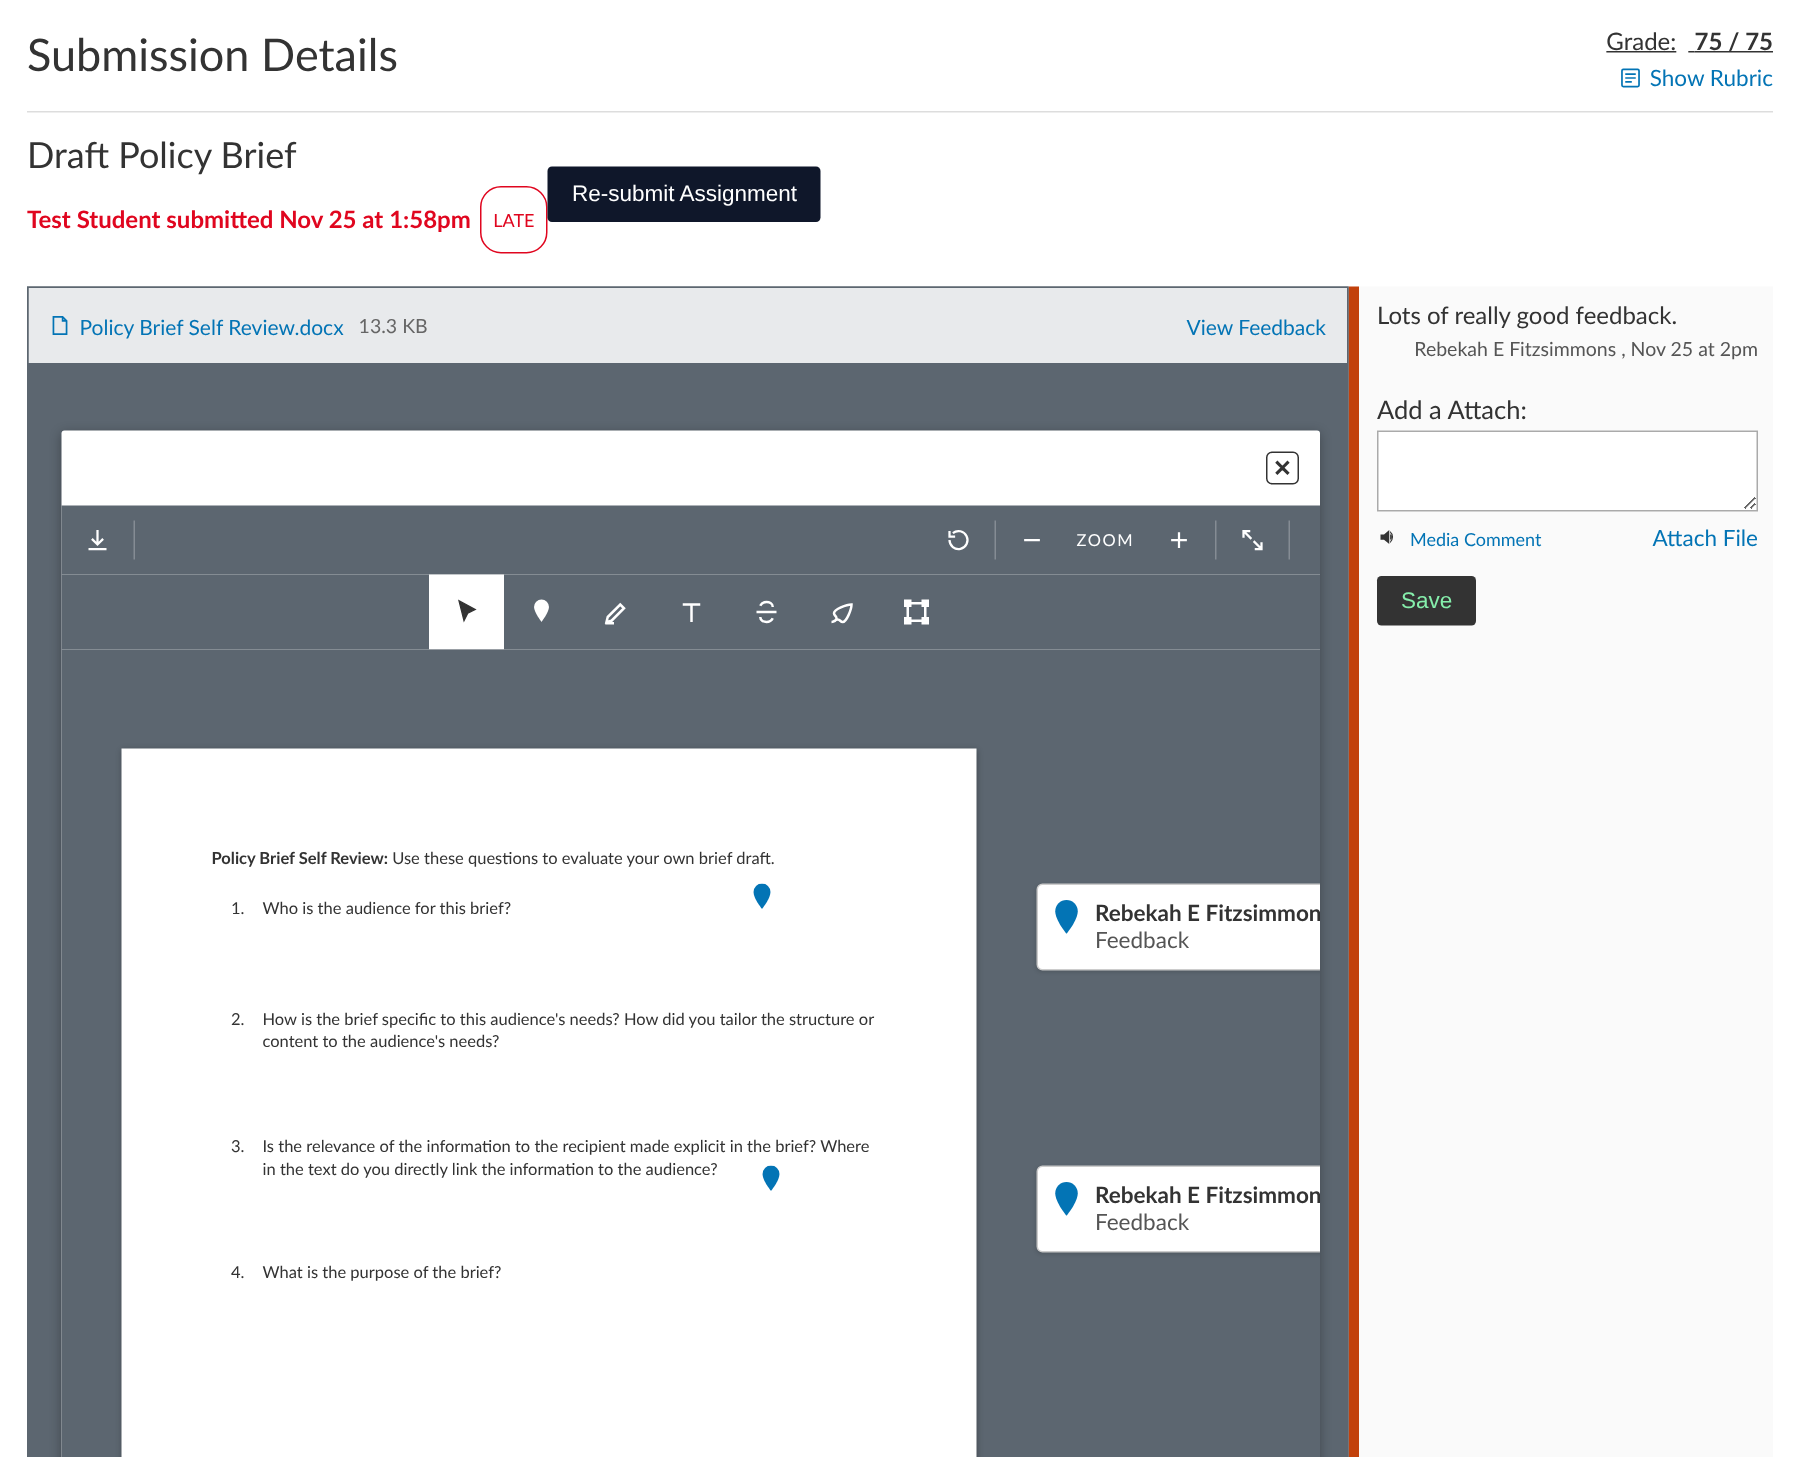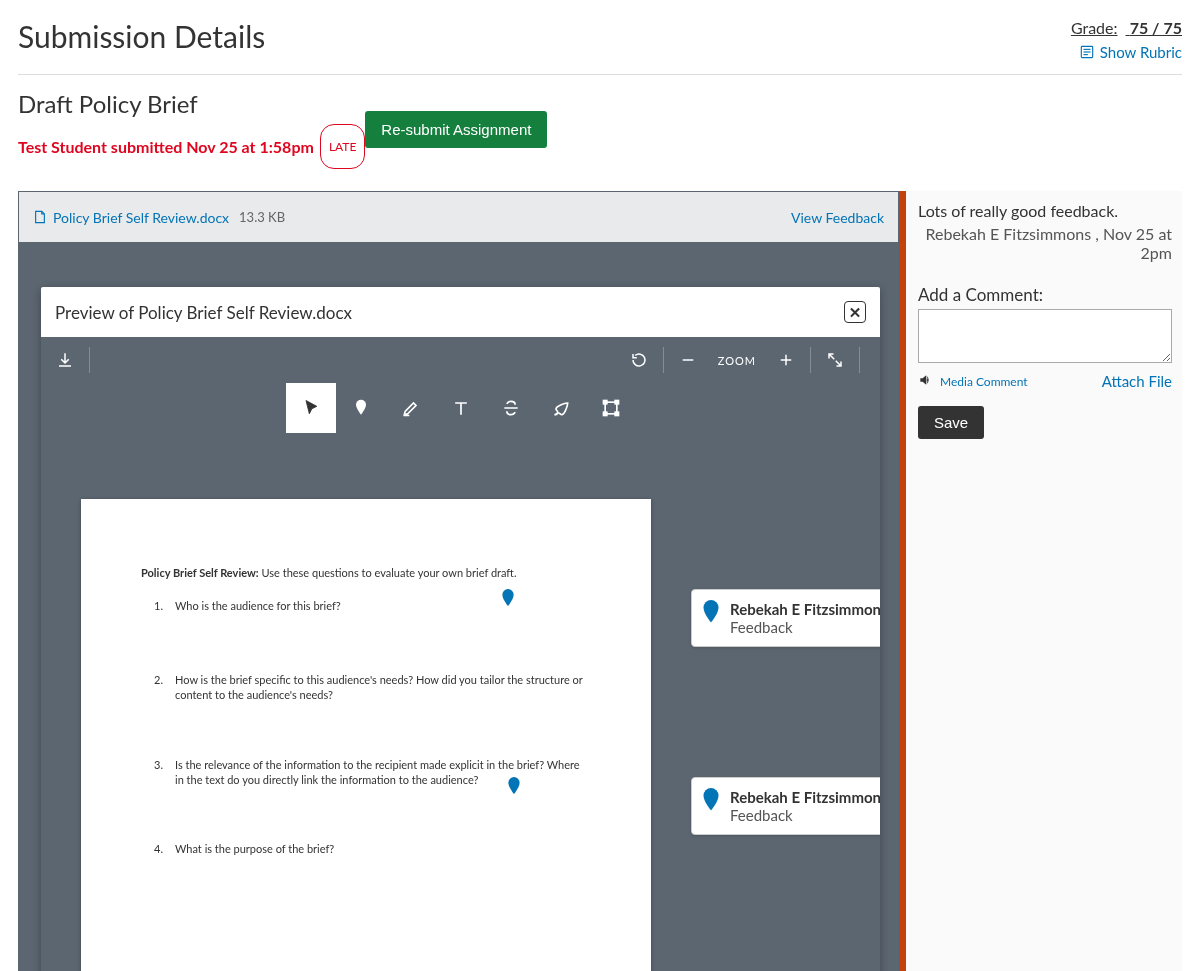--- a/index.html
+++ b/index.html
@@ -11,21 +11,21 @@
 .grade-row { font-size: 16px; }
 .grade-label { font-weight: 400; margin-right: 8px; }
 .grade-value { font-weight: 700; }
 .rubric-link { color: #0374b5; font-size: 15px; text-decoration: none; display: inline-flex; align-items: center; gap: 6px; margin-top: 6px; cursor: pointer; }
 .rubric-icon { width: 14px; height: 14px; }
 hr.divider { border: none; border-top: 1px solid #ddd; margin: 12px 0 14px 0; }
 .sub-header { display: flex; justify-content: flex-start; align-items: center; }
 .assignment-title { font-size: 24px; font-weight: 400; }
 .submit-line { color: #e0061f; font-size: 16px; font-weight: 700; margin-top: 6px; display: flex; align-items: center; gap: 6px; }
 .late-pill { border: 1.5px solid #e0061f; color: #e0061f; border-radius: 14px; padding: 14px 8px; font-size: 12px; font-weight: 400; }
-.resubmit-btn { background: #15803d; color: #fff; border: none; padding: 10px 16px; font-size: 15px; border-radius: 3px; cursor: pointer; }
+.resubmit-btn { background: #0f172a; color: #fff; border: none; padding: 10px 16px; font-size: 15px; border-radius: 3px; cursor: pointer; }
 .main-area { display: flex; margin-top: 22px; }
 .viewer-col { flex: 1; position: relative; }
 .viewer-frame { background: #5c6670; border: 1px solid #5c6670; height: 790px; position: relative; overflow: hidden; }
 .file-bar { background: #e8eaec; height: 50px; display: flex; align-items: center; padding: 0 14px; font-size: 14px; }
 .doc-icon { width: 14px; height: 14px; margin-right: 6px; }
 .file-name { color: #0374b5; font-weight: 400; text-decoration: none; cursor: pointer; }
 .file-size { color: #666; margin-left: 10px; font-size: 13px; }
 .view-feedback { margin-left: auto; color: #0374b5; text-decoration: none; cursor: pointer; }
 .preview-panel { position: absolute; left: 22px; right: 18px; top: 95px; background: #fff; border-radius: 2px; box-shadow: 0 2px 8px rgba(0,0,0,0.3); }
 .preview-header { display: flex; align-items: center; padding: 14px 14px; font-size: 17px; }
@@ -48,28 +48,28 @@
 .pin { position: absolute; color: #0374b5; }
 .pin svg { width: 14px; height: 18px; }
 .anno-card { position: absolute; right: -230px; width: 230px; background: #fff; border: 1px solid #ccc; border-radius: 4px; box-shadow: 0 1px 3px rgba(0,0,0,0.15); display: flex; padding: 10px 10px; }
 .anno-card .pin-big { margin-right: 10px; }
 .anno-card .pin-big svg { width: 18px; height: 24px; }
 .anno-name { font-size: 15px; font-weight: 700; }
 .anno-text { font-size: 15px; color: #555; }
 .sidebar { width: 283px; border-left: 7px solid #c2410c; padding: 10px 0 10px 12px; display: flex; flex-direction: column; background: #fafafa; height: 790px; }
 .sidebar-inner { padding-right: 10px; }
 .comment-block { font-size: 16px; }
-.comment-meta { text-align: right; color: #555; font-size: 16px; margin-top: 4px; }
+.comment-meta { text-align: right; color: #555; font-size: 13px; margin-top: 4px; }
 .add-comment-label { font-size: 17px; margin-top: 22px; margin-bottom: 4px; }
 .comment-box { width: 100%; height: 54px; border: 1px solid #aaa; font-family: inherit; font-size: 14px; padding: 4px; resize: both; }
 .actions-row { display: flex; align-items: center; margin-top: 6px; }
 .media-link { color: #0374b5; text-decoration: none; cursor: pointer; font-size: 12px; }
 .attach-link { color: #0374b5; text-decoration: none; cursor: pointer; font-size: 15px; margin-left: auto; }
 .speaker-icon { margin-right: 8px; }
-.save-btn { background: #333; color: #ffffff; border: none; padding: 8px 16px; font-size: 15px; border-radius: 3px; cursor: pointer; margin-top: 16px; }
+.save-btn { background: #333; color: #86efac; border: none; padding: 8px 16px; font-size: 15px; border-radius: 3px; cursor: pointer; margin-top: 16px; }
 </style>
 </head>
 <body>
 
 <div class="container">
   <div class="header-row">
     <h1 class="page-title">Submission Details</h1>
     <div class="grade-block">
       <div class="grade-row">
         <span class="grade-label">Grade:</span>
@@ -108,21 +108,20 @@
             <path d="M3 1.5h7l3 3v10H3z"></path>
               <path d="M10 1.5v3h3"></path>
           </svg>
           <a class="file-name">Policy Brief Self Review.docx</a>
           <span class="file-size">13.3 KB</span>
           <a class="view-feedback">View Feedback</a>
         </div>
 
         <div class="preview-panel">
           <div class="preview-header">
-            <span>Preview of Policy Brief Self Review.docx</span>
             <div class="close-btn">
               <span>✕</span>
             </div>
           </div>
 
           <div class="toolbar1">
             <div class="tb-btn">
               <svg viewBox="0 0 24 24">
                   <path d="M12 3v12M7 11l5 5 5-5M4 20h16"></path>
                 </svg>
@@ -255,21 +254,21 @@
         </div>
       </div>
     </div>
 
     <div class="sidebar">
       <div class="sidebar-inner">
         <div class="comment-block">
           <div>Lots of really good feedback.</div>
           <div class="comment-meta">Rebekah E Fitzsimmons , Nov 25 at 2pm</div>
         </div>
-        <div class="add-comment-label">Add a Comment:</div>
+        <div class="add-comment-label">Add a Attach:</div>
         <textarea class="comment-box" style=""></textarea>
         <div class="actions-row">
           <span class="speaker-icon">
             <svg width="14" height="14" viewBox="0 0 24 24" fill="#333">
                 <path d="M4 9v6h4l6 5V4L8 9H4zm13 3a4 4 0 0 0-2-3.5v7A4 4 0 0 0 17 12zm-2-7v2a7 7 0 0 1 0 10v2a9 9 0 0 0 0-14z"></path>
               </svg>
           </span>
           <a class="media-link">Media Comment</a>
           <a class="attach-link">Attach File</a>
         </div>

